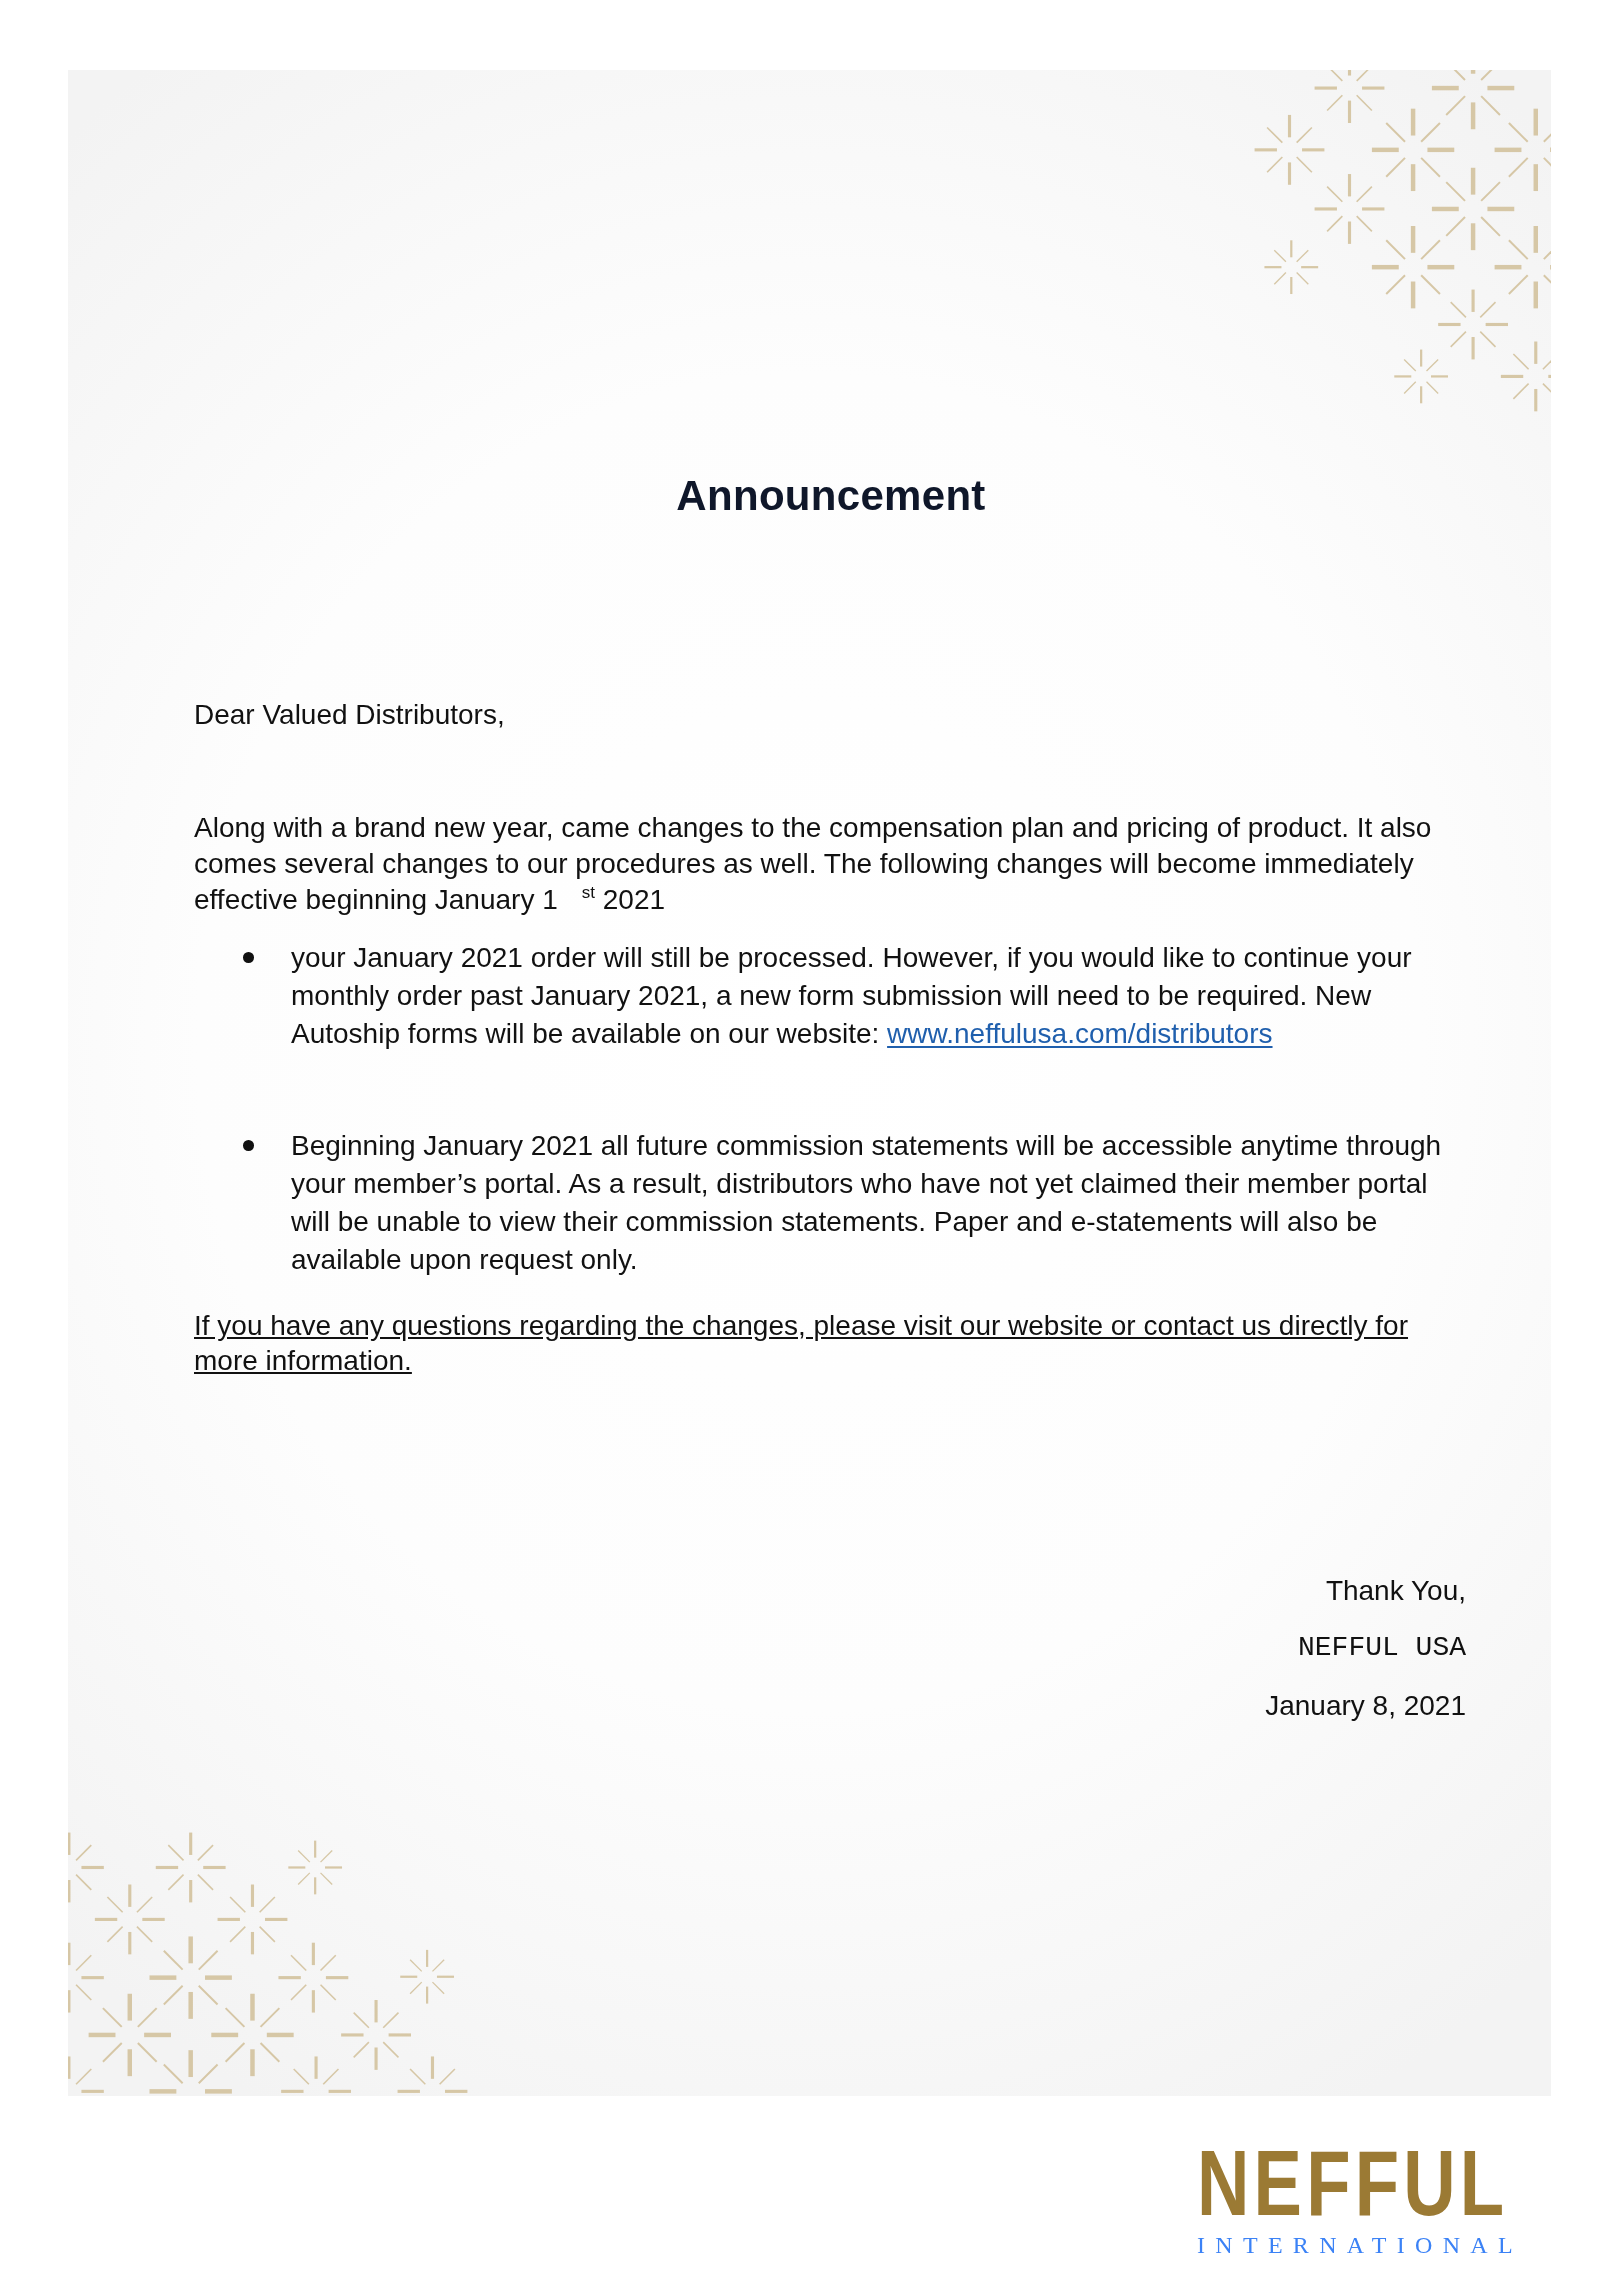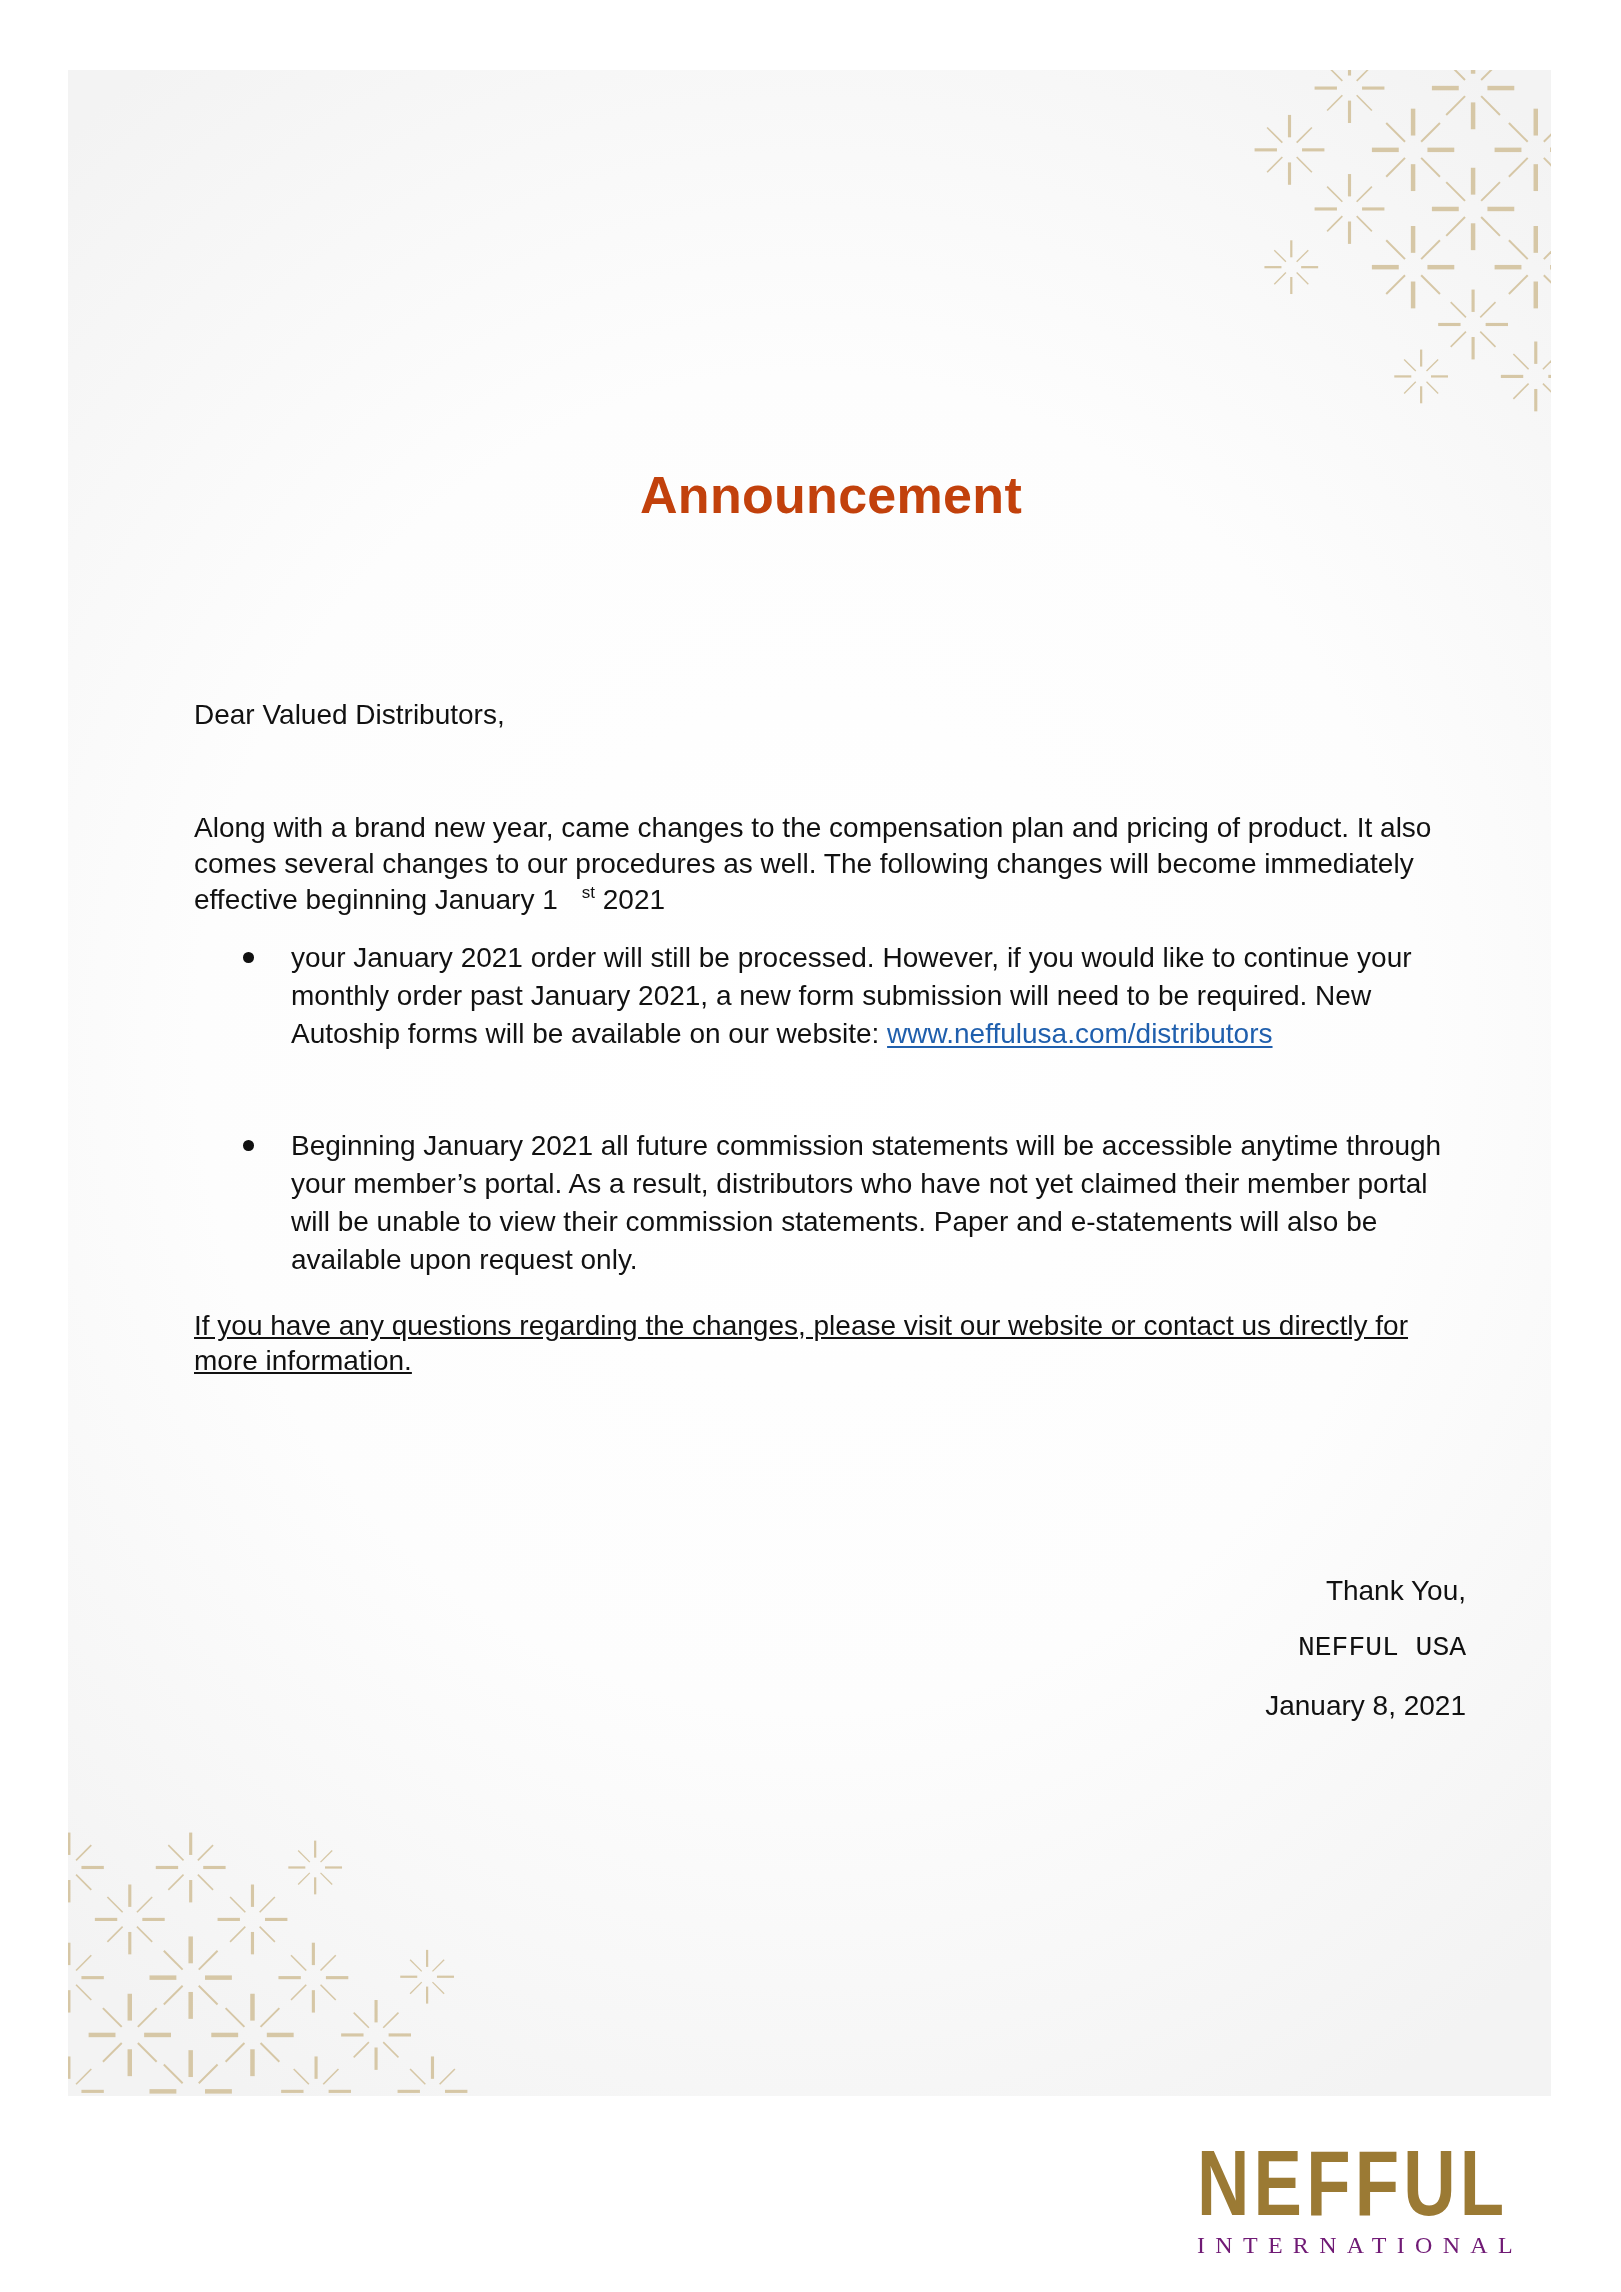--- a/index.html
+++ b/index.html
@@ -22,23 +22,23 @@
     position: absolute;
     left: 0; top: 0;
     width: 1483px; height: 2026px;
     pointer-events: none;
   }
   .title {
     position: absolute;
     left: 194px; width: 1274px;
     top: 464px;
     text-align: center;
-    font-size: 52px;
+    font-size: 42px;
     font-weight: bold;
-    color: #c2410c;
+    color: #0f172a;
     line-height: 63px;
     letter-spacing: 0.3px;
   }
   .text {
     position: absolute;
     font-size: 28px;
     line-height: 37px;
     white-space: nowrap;
   }
   .salutation { left: 194px; top: 696px; }
@@ -93,21 +93,21 @@
     transform-origin: left top;
     white-space: nowrap;
   }
   .logo-sub {
     display: block;
     margin-top: 12.5px;
     font-family: "Liberation Serif", serif;
     font-size: 24px;
     line-height: 23px;
     letter-spacing: 10.3px;
-    color: #701a75;
+    color: #3b82f6;
     white-space: nowrap;
   }
 </style>
 </head>
 <body>
 
 <div class="page-panel">
   <svg class="deco" viewBox="0 0 1656 2262" xmlns="http://www.w3.org/2000/svg">
     <defs>
       <g id="starL" stroke="#d6c7a6" fill="none">

